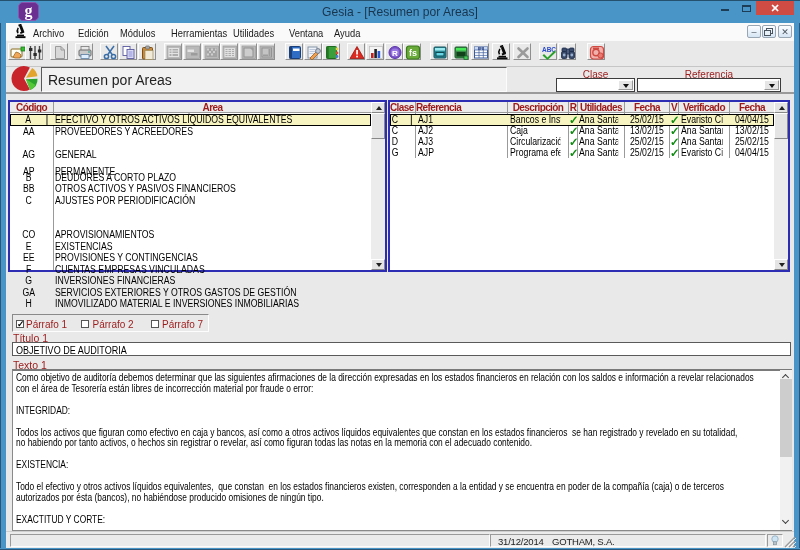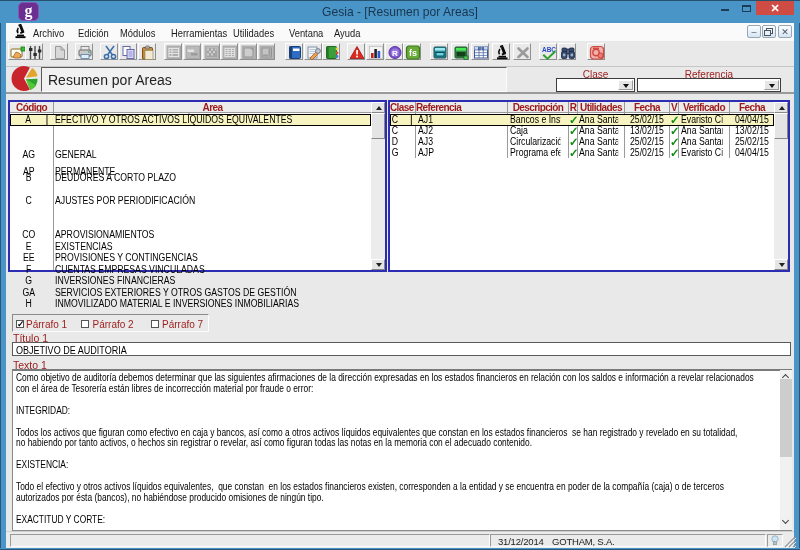--- a/index.html
+++ b/index.html
@@ -378,31 +378,39 @@
 
 <div class="abs grid" id="lgrid">
 <div class="ghead" style="width:361px"></div>
 <div class="ghead" style="left:0;width:43px">Código</div>
 <div class="ghead" style="left:44px;width:317px">Area</div>
 <div class="gcol" style="left:43px"></div>
 <div class="grow" style="top:12.0px;width:361px;background:#f7f4c1;outline:1px solid #000;outline-offset:-1px;">
       <span class="gc" style="left:0;width:43px;text-align:center;border-right:1px solid #000;">A</span>
       <span class="gc" style="left:45px;width:314px">EFECTIVO Y OTROS ACTIVOS LÍQUIDOS EQUIVALENTES</span>
     </div>
+<div class="grow" style="top:23.5px;width:361px;">
+      <span class="gc" style="left:0;width:43px;text-align:center;">AA</span>
+      <span class="gc" style="left:45px;width:314px">PROVEEDORES Y ACREEDORES</span>
+    </div>
 <div class="grow" style="top:46.5px;width:361px;">
       <span class="gc" style="left:0;width:43px;text-align:center;">AG</span>
       <span class="gc" style="left:45px;width:314px">GENERAL</span>
     </div>
 <div class="grow" style="top:64px;width:361px;">
       <span class="gc" style="left:0;width:43px;text-align:center;">AP</span>
       <span class="gc" style="left:45px;width:314px">PERMANENTE</span>
     </div>
 <div class="grow" style="top:69.5px;width:361px;">
       <span class="gc" style="left:0;width:43px;text-align:center;">B</span>
       <span class="gc" style="left:45px;width:314px">DEUDORES A CORTO PLAZO</span>
+    </div>
+<div class="grow" style="top:81.0px;width:361px;">
+      <span class="gc" style="left:0;width:43px;text-align:center;">BB</span>
+      <span class="gc" style="left:45px;width:314px">OTROS ACTIVOS Y PASIVOS FINANCIEROS</span>
     </div>
 <div class="grow" style="top:92.5px;width:361px;">
       <span class="gc" style="left:0;width:43px;text-align:center;">C</span>
       <span class="gc" style="left:45px;width:314px">AJUSTES POR PERIODIFICACIÓN</span>
     </div>
 <div class="grow" style="top:127.0px;width:361px;">
       <span class="gc" style="left:0;width:43px;text-align:center;">CO</span>
       <span class="gc" style="left:45px;width:314px">APROVISIONAMIENTOS</span>
     </div>
 <div class="grow" style="top:138.5px;width:361px;">

